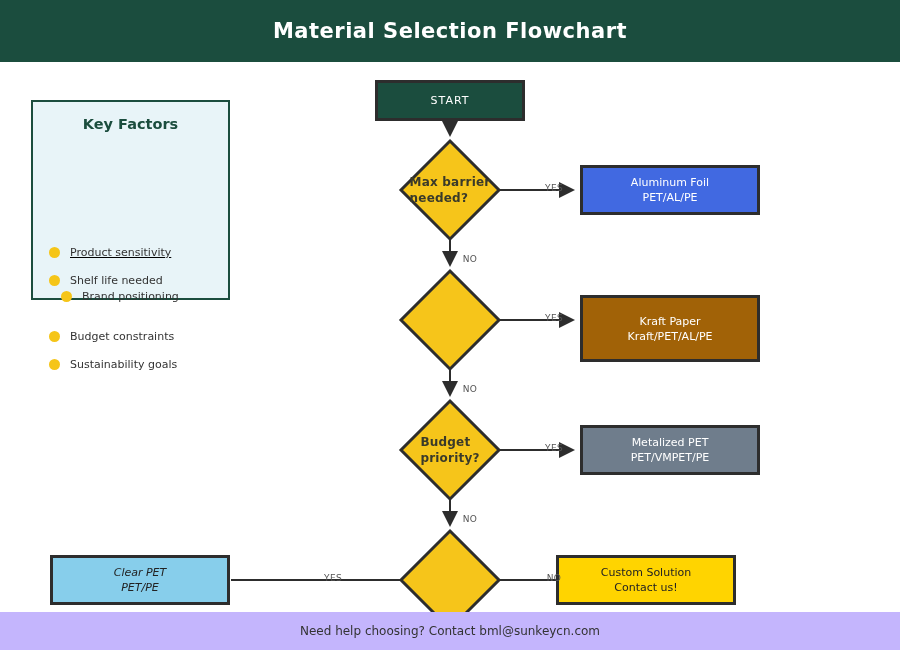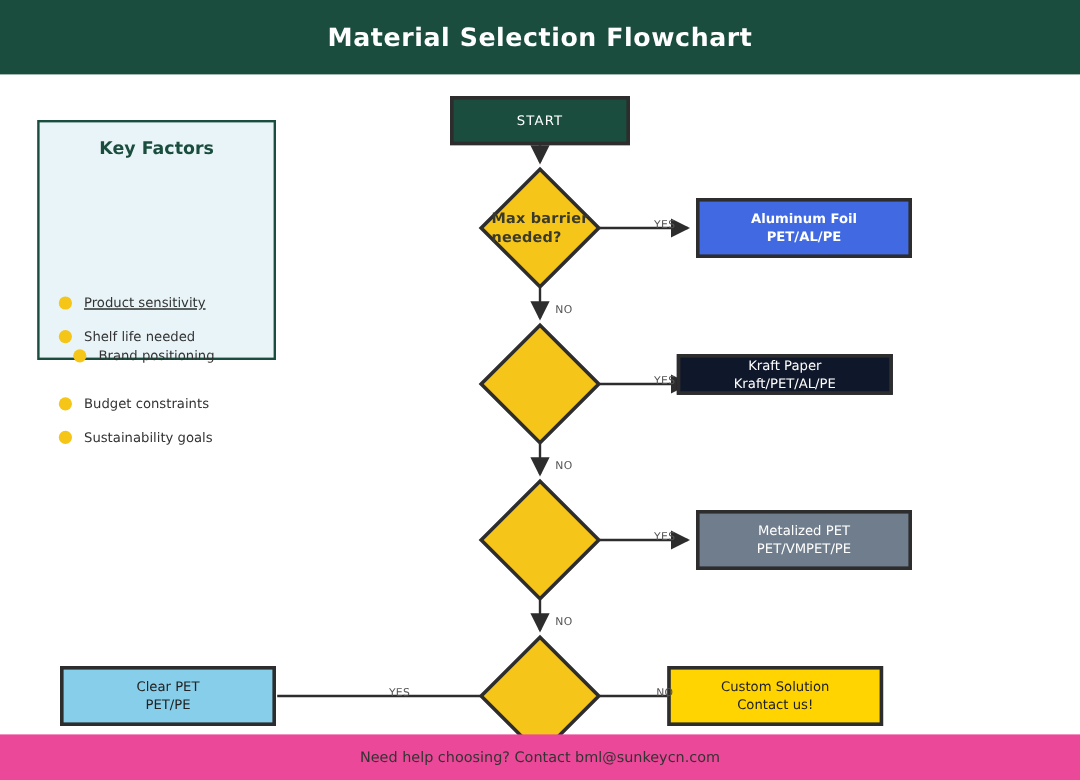--- a/index.html
+++ b/index.html
@@ -5,21 +5,21 @@
   html,body{margin:0;padding:0;}
   body{font-family:"DejaVu Sans","Liberation Sans",sans-serif;}
   #stage{position:relative;width:900px;height:650px;background:#ffffff;overflow:hidden;}
 
   
   .header{position:absolute;left:0;top:0;width:900px;height:62px;background:#1B4D3E;
           display:flex;align-items:center;justify-content:center;z-index:6;}
   .header h1{margin:0;color:#ffffff;font-size:21px;font-weight:bold;letter-spacing:.5px;}
 
   
-  .footer{position:absolute;left:0;top:612px;width:900px;height:38px;background:#ec4899;
+  .footer{position:absolute;left:0;top:612px;width:900px;height:38px;background:#c4b5fd;
           display:flex;align-items:center;justify-content:center;z-index:6;}
   .footer span{color:#333333;font-size:12px;}
 
   
   .panel{position:absolute;left:31px;top:100px;width:199px;height:200px;background:#E8F4F8;
          border:2px solid #1B4D3E;box-sizing:border-box;z-index:3;}
   .panel-title{margin:14px 0 0 0;text-align:center;color:#1B4D3E;font-size:14.5px;font-weight:bold;}
   .panel-list{position:absolute;left:0;top:0;width:100%;height:100%;margin:0;padding:0;list-style:none;}
   .panel-item{position:absolute;left:16px;display:flex;align-items:center;}
   .panel-item .bullet{width:11px;height:11px;border-radius:50%;background:#F5C518;margin-right:10px;flex:0 0 auto;}
@@ -27,25 +27,25 @@
 
   
   svg.wires{position:absolute;left:0;top:0;z-index:1;}
 
   
   .node{position:absolute;box-sizing:border-box;border:3px solid #2D2D2D;display:flex;
         flex-direction:column;align-items:center;justify-content:center;z-index:2;text-align:center;}
   .node .l1,.node .l2{font-size:11px;line-height:15px;display:block;}
   .start{left:375px;top:80px;width:150px;height:41px;background:#1B4D3E;}
   .start .l1{color:#ffffff;font-size:11px;letter-spacing:1px;}
-  .box-aluminum {left:580px;top:165px;width:180px;height:50px;background:#4169E1;color:#ffffff;font-weight:bold;}
-  .box-kraft    {left:564px;top:295px;width:180px;height:34px;background:#0f172a;color:#ffffff;}
+  .box-aluminum {left:580px;top:165px;width:180px;height:50px;background:#4169E1;color:#ffffff;}
+  .box-kraft    {left:580px;top:295px;width:180px;height:67px;background:#a16207;color:#ffffff;}
   .box-metalized{left:580px;top:425px;width:180px;height:50px;background:#6F7D8C;color:#ffffff;}
   .box-custom   {left:556px;top:555px;width:180px;height:50px;background:#FFD400;color:#222222;}
-  .box-clearpet {left:50px; top:555px;width:180px;height:50px;background:#87CEEB;color:#222222;}
+  .box-clearpet {left:50px; top:555px;width:180px;height:50px;background:#87CEEB;color:#222222;font-style:italic;}
 
   
   .dlabel{position:absolute;width:98px;height:98px;display:flex;align-items:center;justify-content:center;z-index:2;}
   .dlabel .inner{text-align:left;}
   .dlabel span{display:block;font-size:12px;font-weight:bold;color:#3A3A2A;line-height:16px;letter-spacing:.2px;}
   .d1{left:401px;top:141px;} .d2{left:401px;top:271px;} .d3{left:401px;top:401px;} .d4{left:401px;top:531px;}
 
   
   .elabel{position:absolute;transform:translate(-50%,-50%);font-size:9px;color:#555555;z-index:2;letter-spacing:.3px;}
 </style>
@@ -111,20 +111,26 @@
   <div class="node start">
     <span class="l1">START</span>
   </div>
 
   <div class="dlabel d1">
     <div class="inner">
       <span>Max barrier</span>
       <span>needed?</span>
     </div>
   </div>
+  <div class="dlabel d3">
+    <div class="inner">
+      <span>Budget</span>
+      <span>priority?</span>
+    </div>
+  </div>
 
   <div class="node box-aluminum">
     <span class="l1">Aluminum Foil</span>
     <span class="l2">PET/AL/PE</span>
   </div>
   <div class="node box-kraft">
     <span class="l1">Kraft Paper</span>
     <span class="l2">Kraft/PET/AL/PE</span>
   </div>
   <div class="node box-metalized">

